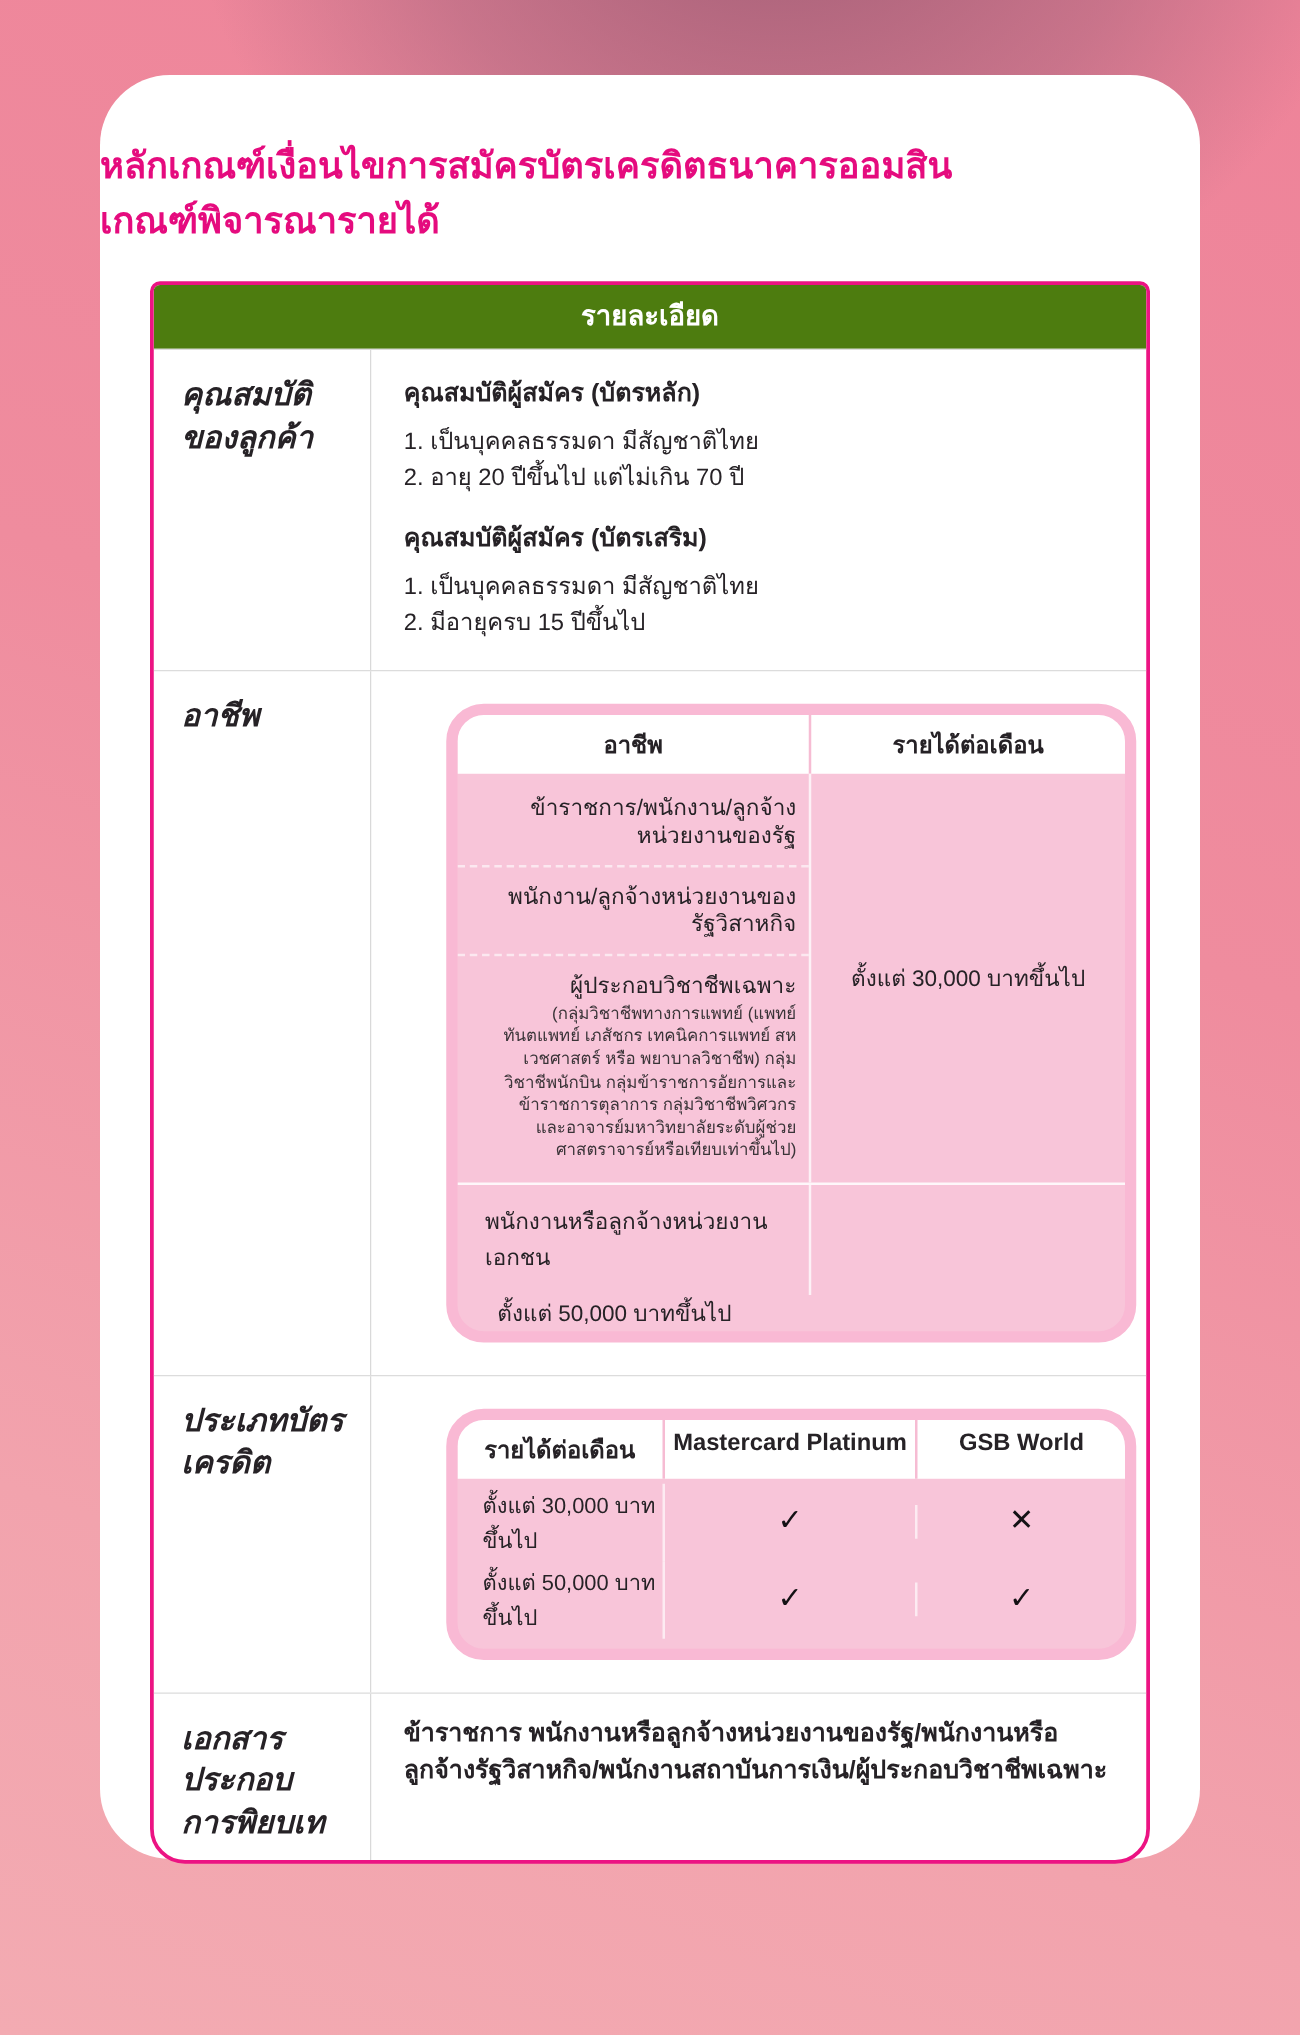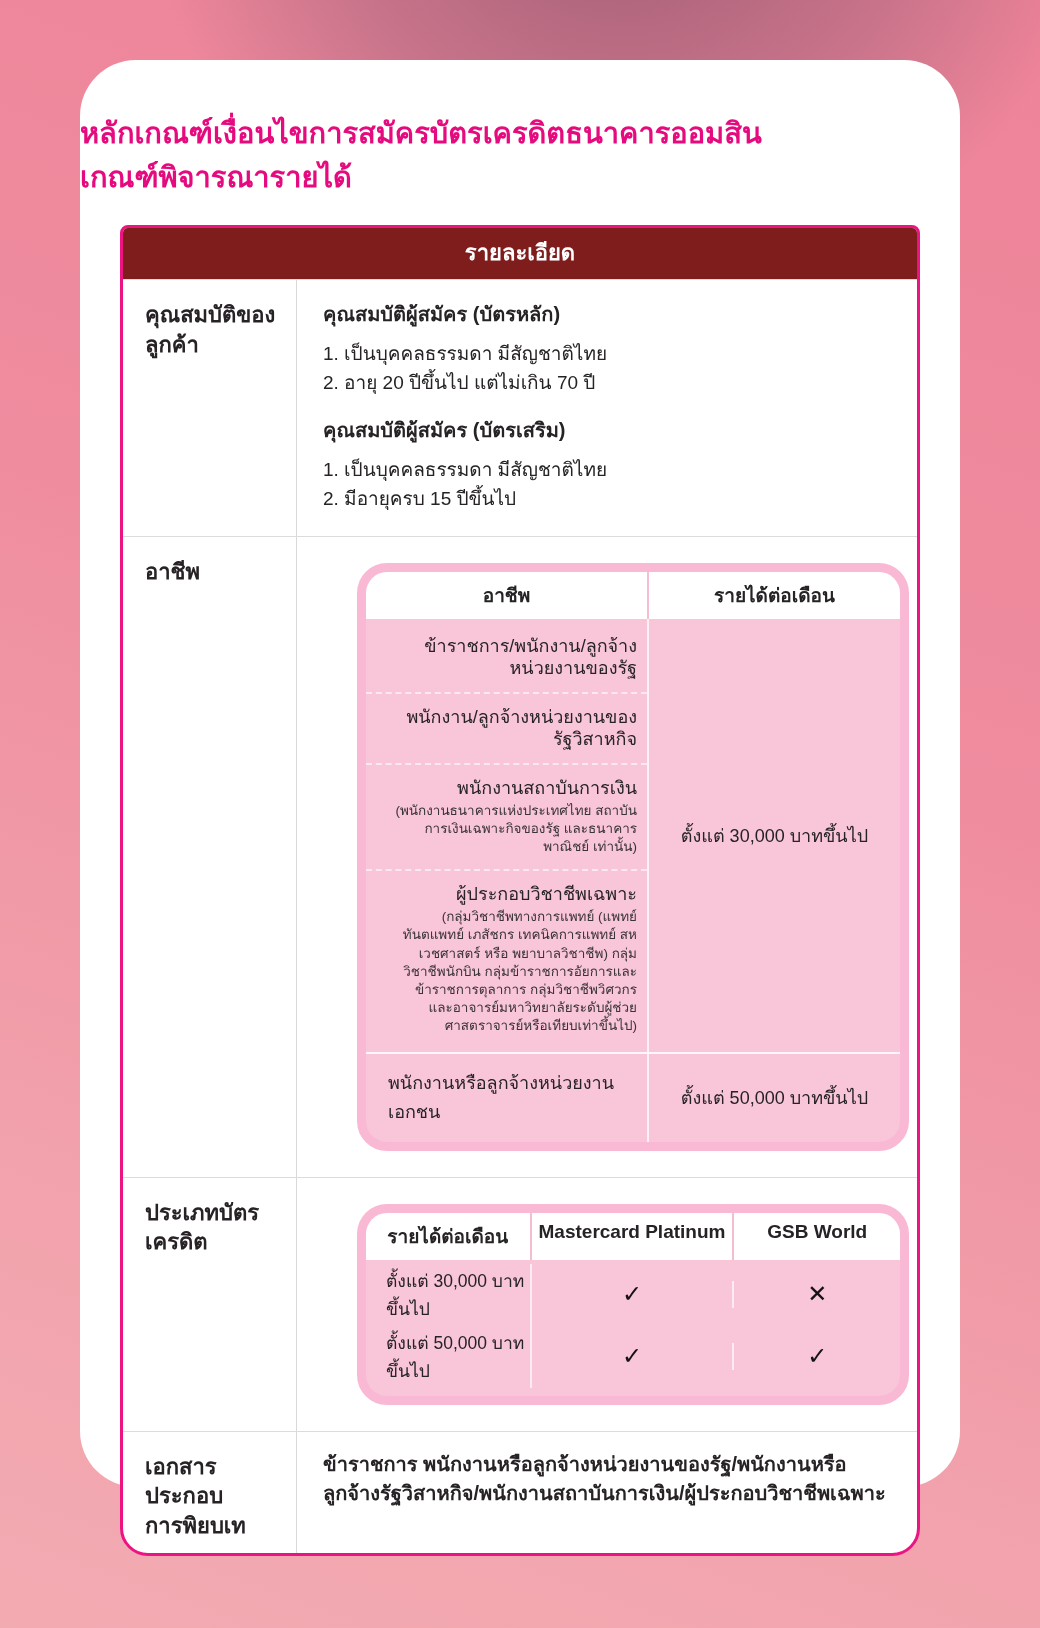--- a/index.html
+++ b/index.html
@@ -17,28 +17,28 @@
     position:absolute; left:80px; top:60px; width:880px; height:1427px;
     background:#ffffff; border-radius:56px;
   }
   .title { text-align:left; margin-top:52px; font-weight:bold; font-size:29px; line-height:1.5; color:#e50b7e; }
   .dtable {
     margin:26px 40px 0 40px; width:800px;
     border:3px solid #ec1383; border-radius:8px 8px 28px 28px;
     overflow:hidden; background:#fff;
   }
   .dheader {
-    background:#7f1d1d; color:#ffffff; font-weight:bold; font-size:22px;
+    background:#4d7c0f; color:#ffffff; font-weight:bold; font-size:22px;
     text-align:center; padding:7px 0 9px 0;
   }
   .drow { display:flex; border-top:1px solid #dcdcdc; }
   .drow:first-of-type { border-top:none; }
   .dlabel {
     width:173px; flex:0 0 173px; padding:20px 8px 12px 22px;
-    font-weight:bold; font-size:22px; line-height:1.35;
+    font-weight:bold; font-size:25px; line-height:1.35;font-style:italic;
   }
   .dcell { flex:1; border-left:1px solid #d9d9d9; padding:18px 22px 20px 26px; }
   .subhead { font-weight:bold; font-size:20px; margin-bottom:10px; }
   .plist  { font-size:19px; line-height:1.52; margin-bottom:16px; }
   .plist div { max-width:600px; }
   
   .pink-table {
     margin-left:34px; width:552px;
     border:9px solid #f9b9d4; border-radius:30px; overflow:hidden;
     background:#f8c5d9; margin-top:8px; margin-bottom:6px;
@@ -46,21 +46,21 @@
   .pt-head { display:flex; background:#ffffff; font-weight:bold; font-size:19px; text-align:center; }
   .pt-head > div { padding:8px 4px 9px 4px; }
   .occ-c1 { width:53%; border-right:2px solid #f6bcd3; }
   .occ-c2 { width:47%; }
   .occ-body { display:flex; }
   .occ-left { width:53%; border-right:2px solid rgba(255,255,255,.75); padding:4px 0; }
   .occ-right { width:47%; display:flex; align-items:center; justify-content:center; font-size:18px; padding:8px 10px; }
   .occ-row { padding:12px 10px 12px 22px; font-size:18px; line-height:1.25; border-bottom:2px dashed rgba(255,255,255,.6);text-align:right; }
   .occ-row:last-child { border-bottom:none; }
   .occ-detail { font-size:13.5px; line-height:1.35; margin-top:3px; color:#3a3438; max-width:250px; }
-  .occ-row2 { display:flex; border-top:2px solid rgba(255,255,255,.85); }
+  .occ-row2 { display:flex; border-top:2px solid rgba(255,255,255,.85);flex-direction:column; }
   .occ-row2 .n { width:53%; border-right:2px solid rgba(255,255,255,.75); padding:14px 10px 16px 22px; font-size:18px; }
   .occ-row2 .v { width:47%; display:flex; align-items:center; justify-content:center; font-size:18px; }
   
   .ct-c1 { width:31%; border-right:2px solid #f6bcd3; }
   .ct-c2 { width:38%; border-right:2px solid #f6bcd3; }
   .ct-c3 { width:31%; }
   .ct-body { padding:4px 0 8px 0; }
   .ct-row { display:flex; align-items:center; }
   .ct-row .inc { width:31%; padding:3px 4px 3px 20px; font-size:17.5px; border-right:2px solid rgba(255,255,255,.65); }
   .ct-row .mk1 { width:38%; text-align:center; border-right:2px solid rgba(255,255,255,.65); }
@@ -108,24 +108,20 @@
           </div>
           <div class="occ-body">
             <div class="occ-left">
               <div class="occ-row">
                 <div>ข้าราชการ/พนักงาน/ลูกจ้างหน่วยงานของรัฐ</div>
               </div>
               <div class="occ-row">
                 <div>พนักงาน/ลูกจ้างหน่วยงานของรัฐวิสาหกิจ</div>
               </div>
               <div class="occ-row">
-                <div>พนักงานสถาบันการเงิน</div>
-                <div class="occ-detail">(พนักงานธนาคารแห่งประเทศไทย สถาบันการเงินเฉพาะกิจของรัฐ และธนาคารพาณิชย์ เท่านั้น)</div>
-              </div>
-              <div class="occ-row">
                 <div>ผู้ประกอบวิชาชีพเฉพาะ</div>
                 <div class="occ-detail">(กลุ่มวิชาชีพทางการแพทย์ (แพทย์ ทันตแพทย์ เภสัชกร เทคนิคการแพทย์ สหเวชศาสตร์ หรือ พยาบาลวิชาชีพ) กลุ่มวิชาชีพนักบิน กลุ่มข้าราชการอัยการและข้าราชการตุลาการ กลุ่มวิชาชีพวิศวกร และอาจารย์มหาวิทยาลัยระดับผู้ช่วยศาสตราจารย์หรือเทียบเท่าขึ้นไป)</div>
               </div>
             </div>
             <div class="occ-right">ตั้งแต่ 30,000 บาทขึ้นไป</div>
           </div>
           <div class="occ-row2">
             <div class="n">พนักงานหรือลูกจ้างหน่วยงานเอกชน</div>
             <div class="v">ตั้งแต่ 50,000 บาทขึ้นไป</div>
           </div>

